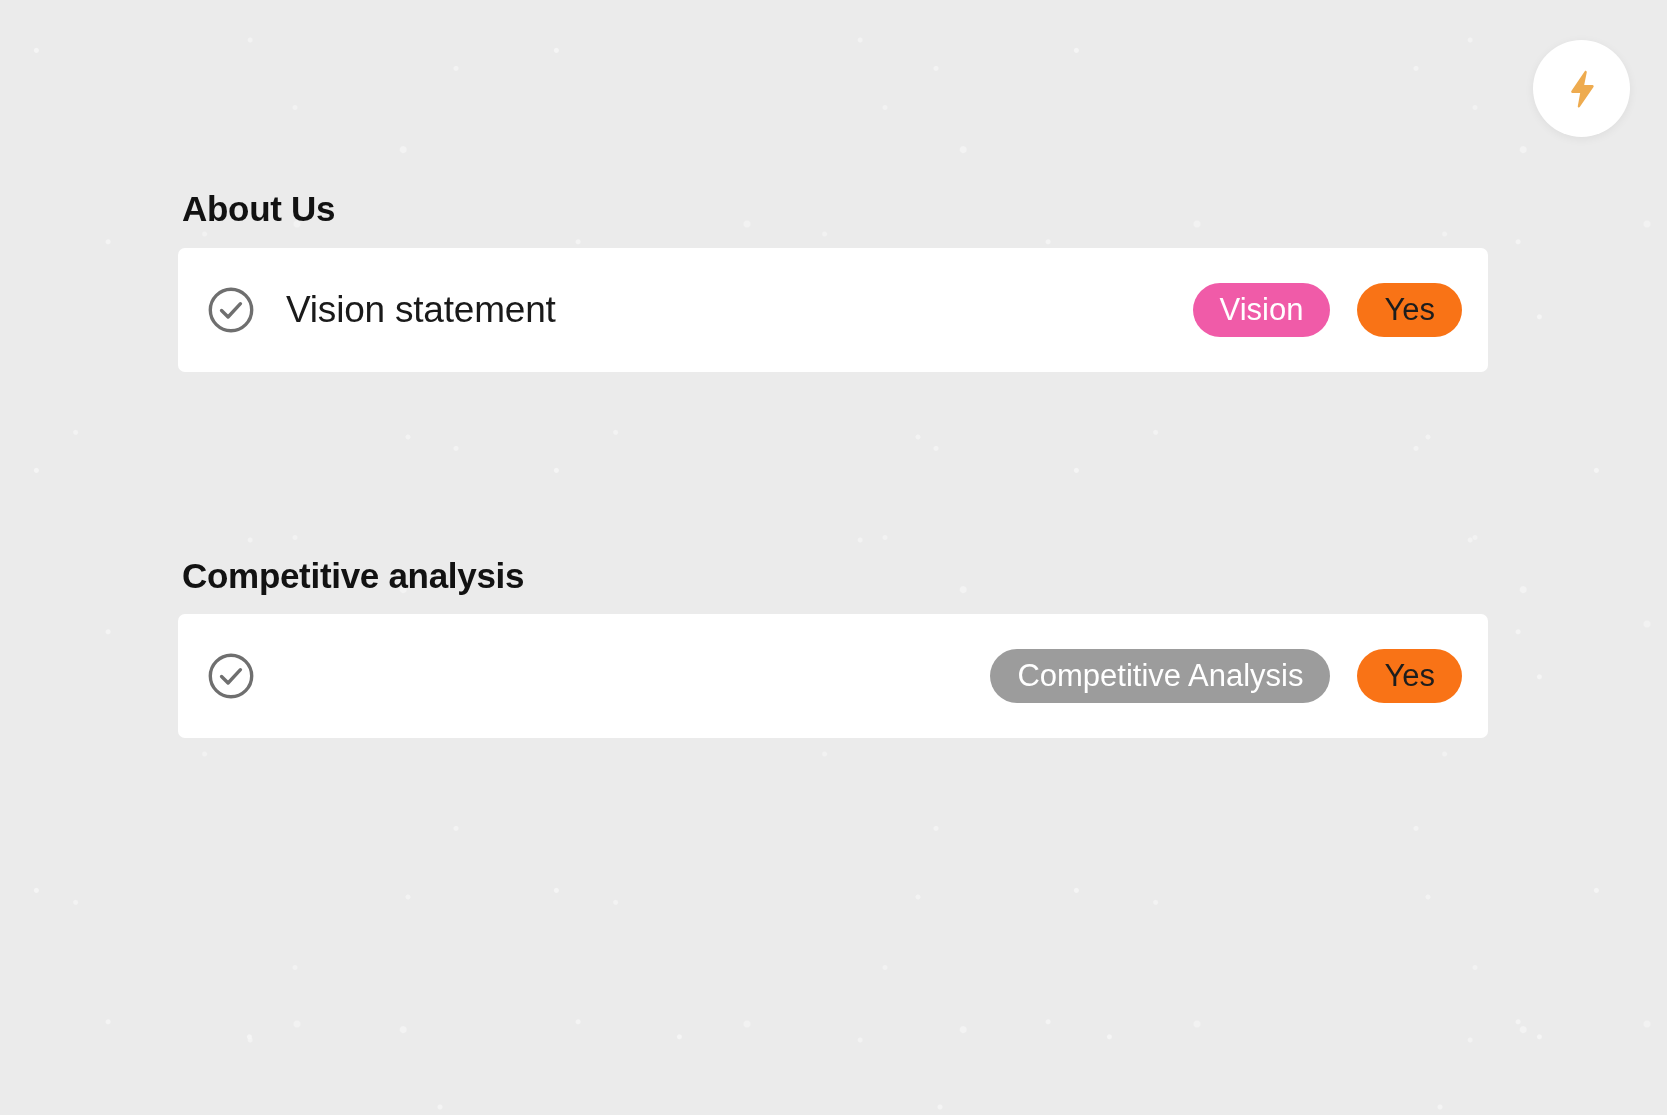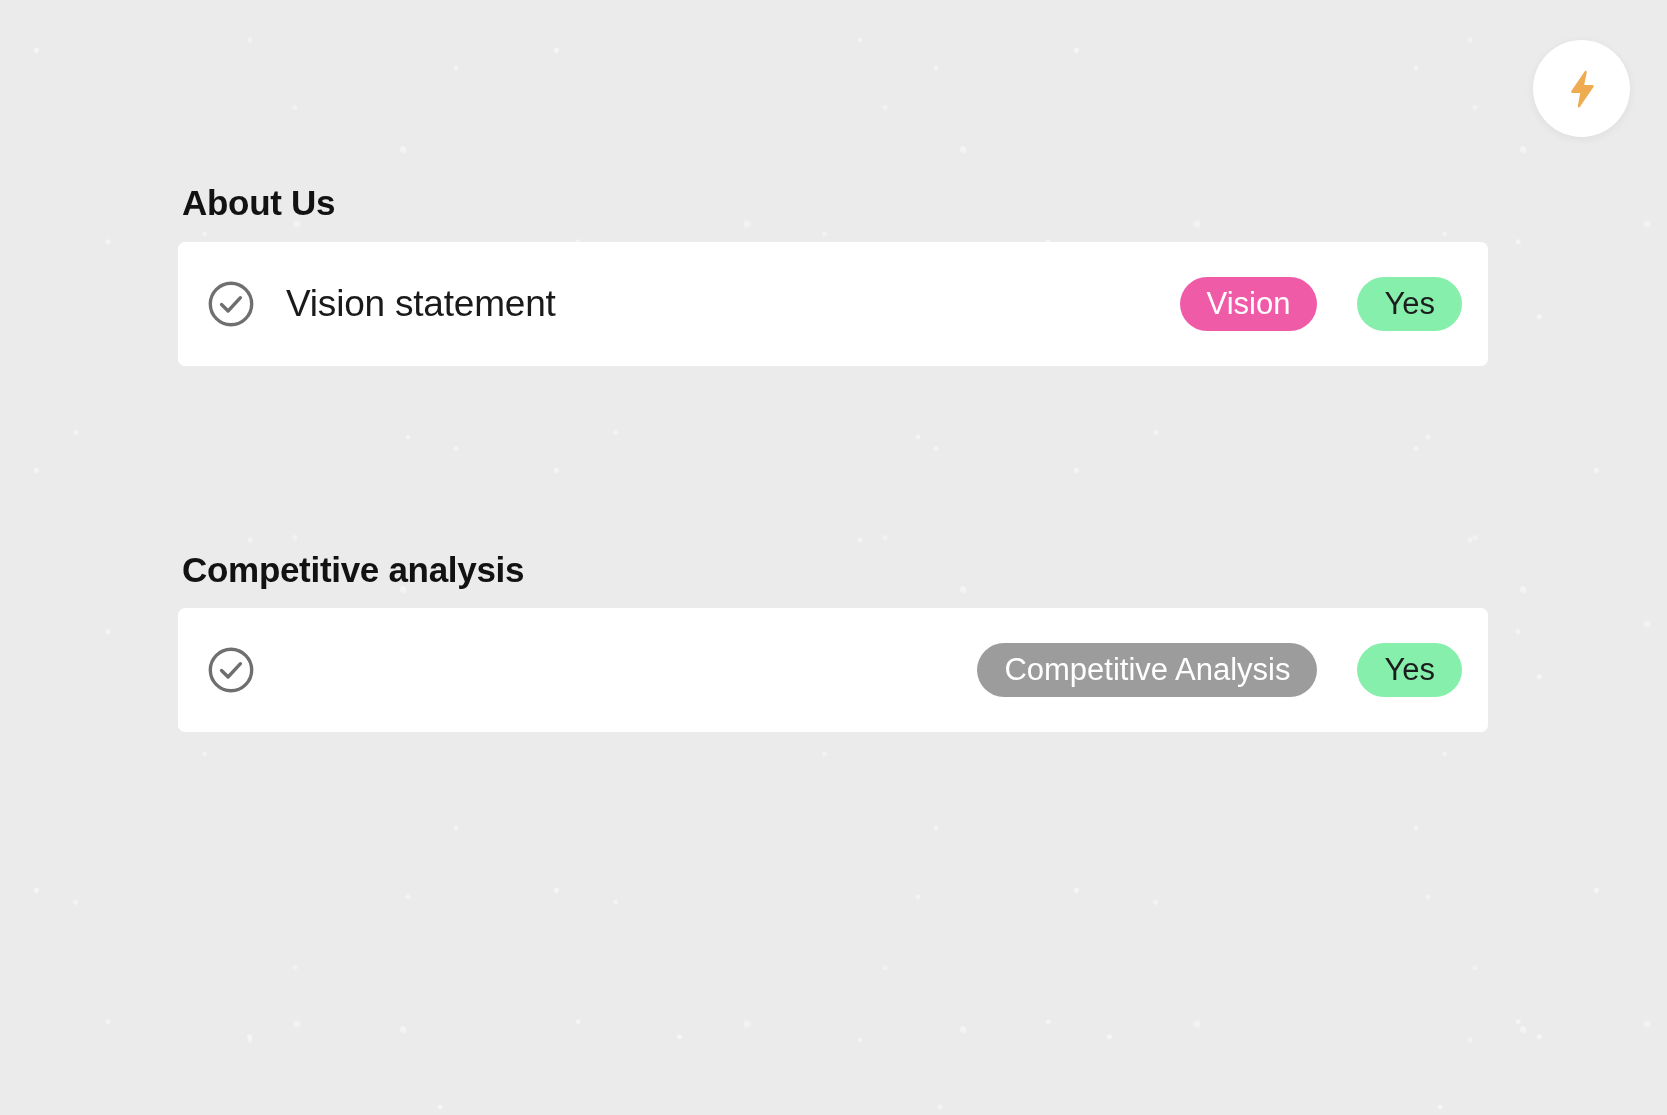--- a/index.html
+++ b/index.html
@@ -54,21 +54,21 @@
     justify-content: center;
     cursor: pointer;
     z-index: 5;
   }
   .spark-button svg { display: block; }
 
   
   .content {
     position: absolute;
     left: 178px;
-    top: 10px;
+    top: 16px;
     width: 1310px;
   }
 
   .section { margin: 0; }
   .section-heading {
     font-size: 35px;
     font-weight: bold;
     color: #121212;
     letter-spacing: -0.3px;
     margin: 0 0 19px 4px;
@@ -93,36 +93,36 @@
     color: #1a1a1a;
     margin-left: 28px;
     white-space: nowrap;
     letter-spacing: -0.2px;
   }
 
   .badges {
     margin-left: auto;
     display: flex;
     align-items: center;
-    gap: 40px;
+    gap: 27px;
   }
 
   .badge {
     display: inline-flex;
     align-items: center;
     justify-content: center;
     border-radius: 999px;
     font-size: 31px;
     height: 54px;
     padding: 0 27px;
     white-space: nowrap;
     box-sizing: border-box;
   }
   .badge-pink  { background: #f05ba8; color: #ffffff; }
-  .badge-amber { background: #86efac; color: #1d1d1d; }
+  .badge-amber { background: #f97316; color: #1d1d1d; }
   .badge-gray  { background: #9c9c9c; color: #ffffff; }
 
   
   .skeleton-bar {
     margin-left: 28px;
     width: 450px;
     height: 25px;
     border-radius: 999px;
     background: #ebebeb;
   }

